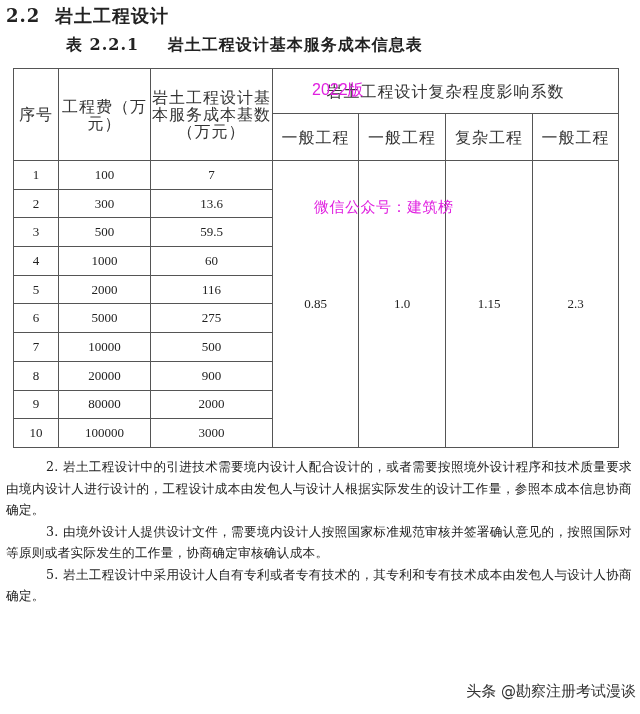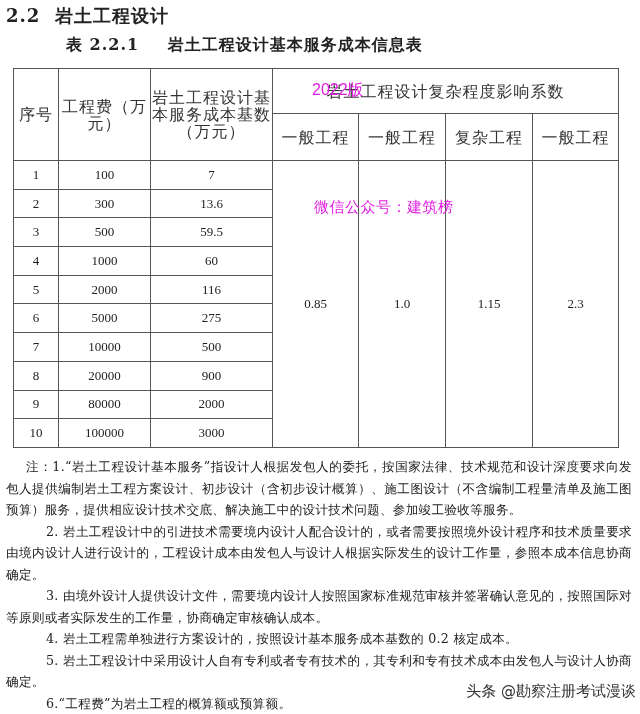--- a/index.html
+++ b/index.html
@@ -117,21 +117,18 @@
     <td>100000</td>
     <td>3000</td>
   </tr>
 </tbody>
   </table>
 
 <div class="wm-2022">2022版</div>
 <div class="wm-wechat">微信公众号：建筑榜</div>
 
 <div class="notes">
-  <p class="first">注：1.“岩土工程设计基本服务”指设计人根据发包人的委托，按国家法律、技术规范和设计深度要求向发包人提供编制岩土工程方案设计、初步设计（含初步设计概算）、施工图设计（不含编制工程量清单及施工图预算）服务，提供相应设计技术交底、解决施工中的设计技术问题、参加竣工验收等服务。</p>
   <p class="indent">2. 岩土工程设计中的引进技术需要境内设计人配合设计的，或者需要按照境外设计程序和技术质量要求由境内设计人进行设计的，工程设计成本由发包人与设计人根据实际发生的设计工作量，参照本成本信息协商确定。</p>
   <p class="indent">3. 由境外设计人提供设计文件，需要境内设计人按照国家标准规范审核并签署确认意见的，按照国际对等原则或者实际发生的工作量，协商确定审核确认成本。</p>
-  <p class="indent">4. 岩土工程需单独进行方案设计的，按照设计基本服务成本基数的 0.2 核定成本。</p>
   <p class="indent">5. 岩土工程设计中采用设计人自有专利或者专有技术的，其专利和专有技术成本由发包人与设计人协商确定。</p>
-  <p class="indent">6.“工程费”为岩土工程的概算额或预算额。</p>
 </div>
 
 <div class="footer-wm">头条 @勘察注册考试漫谈</div>
 
 </body></html>

